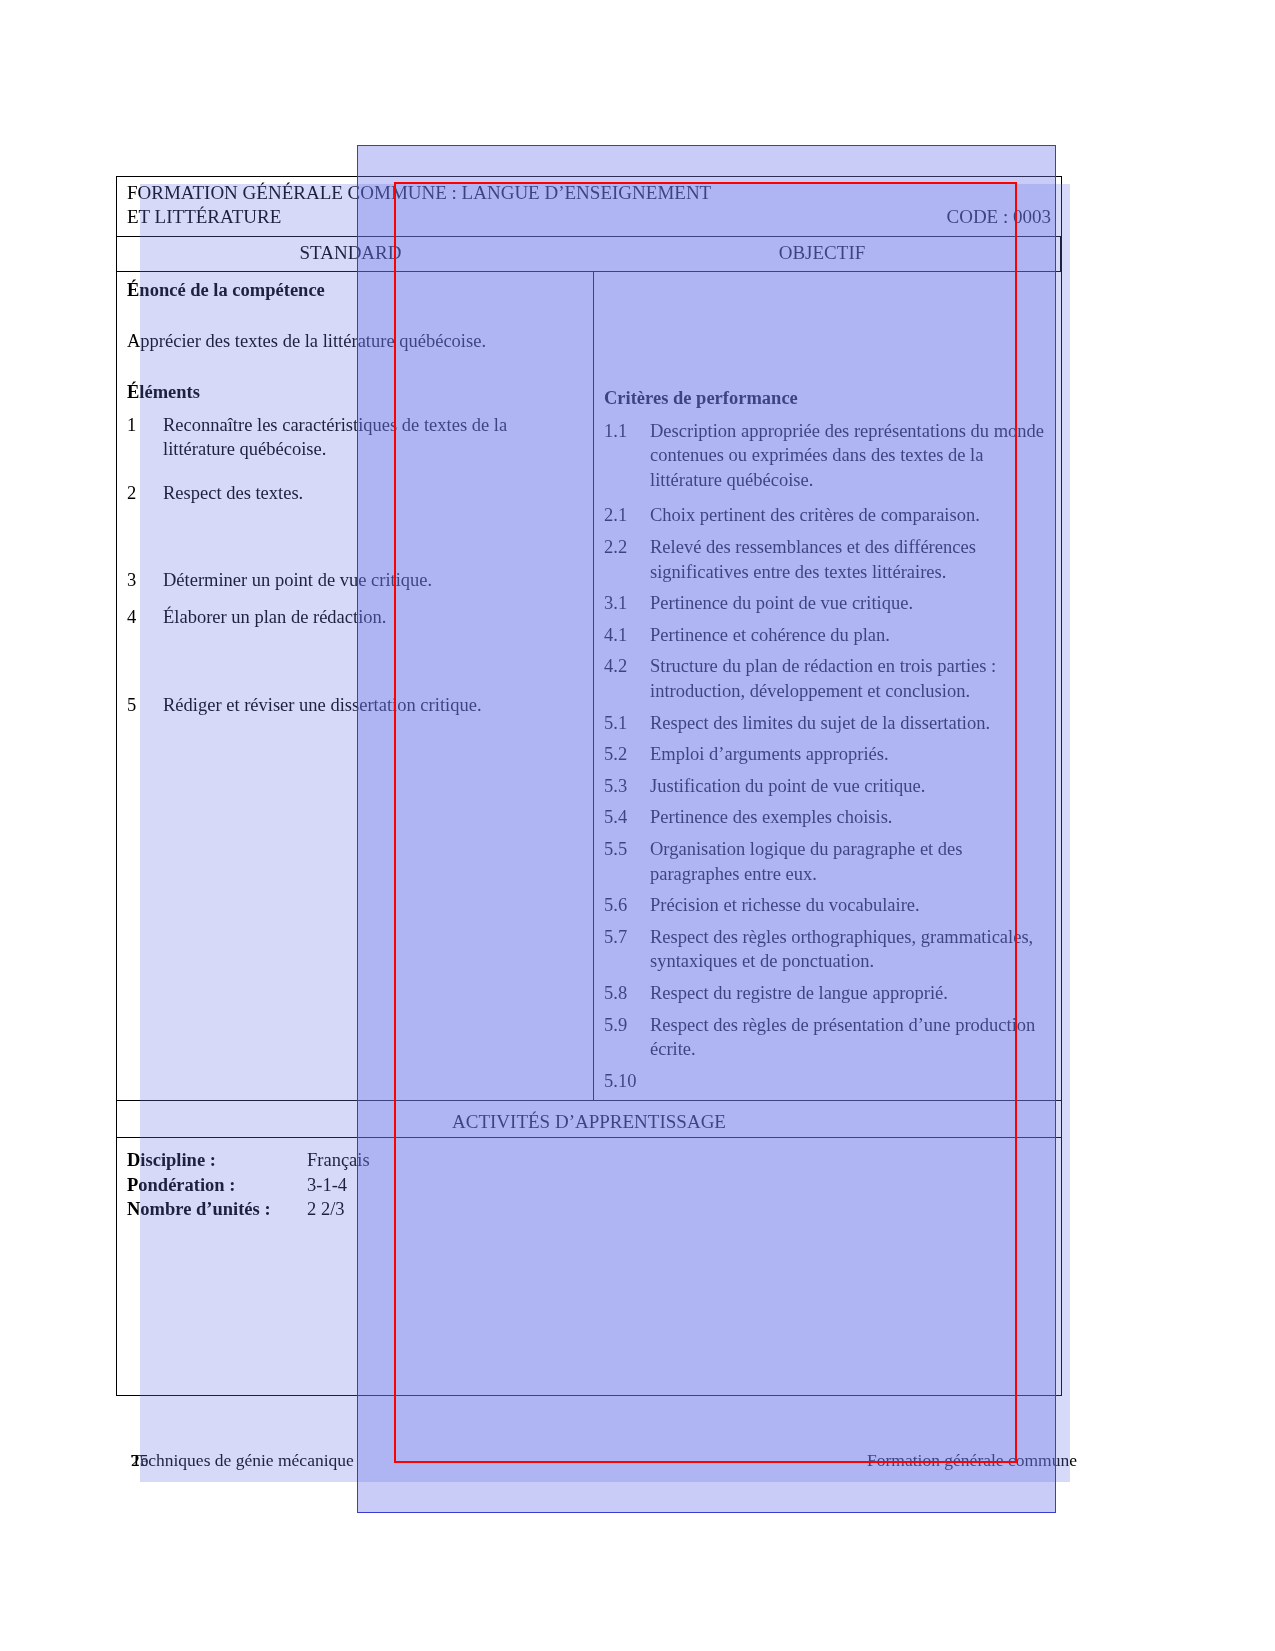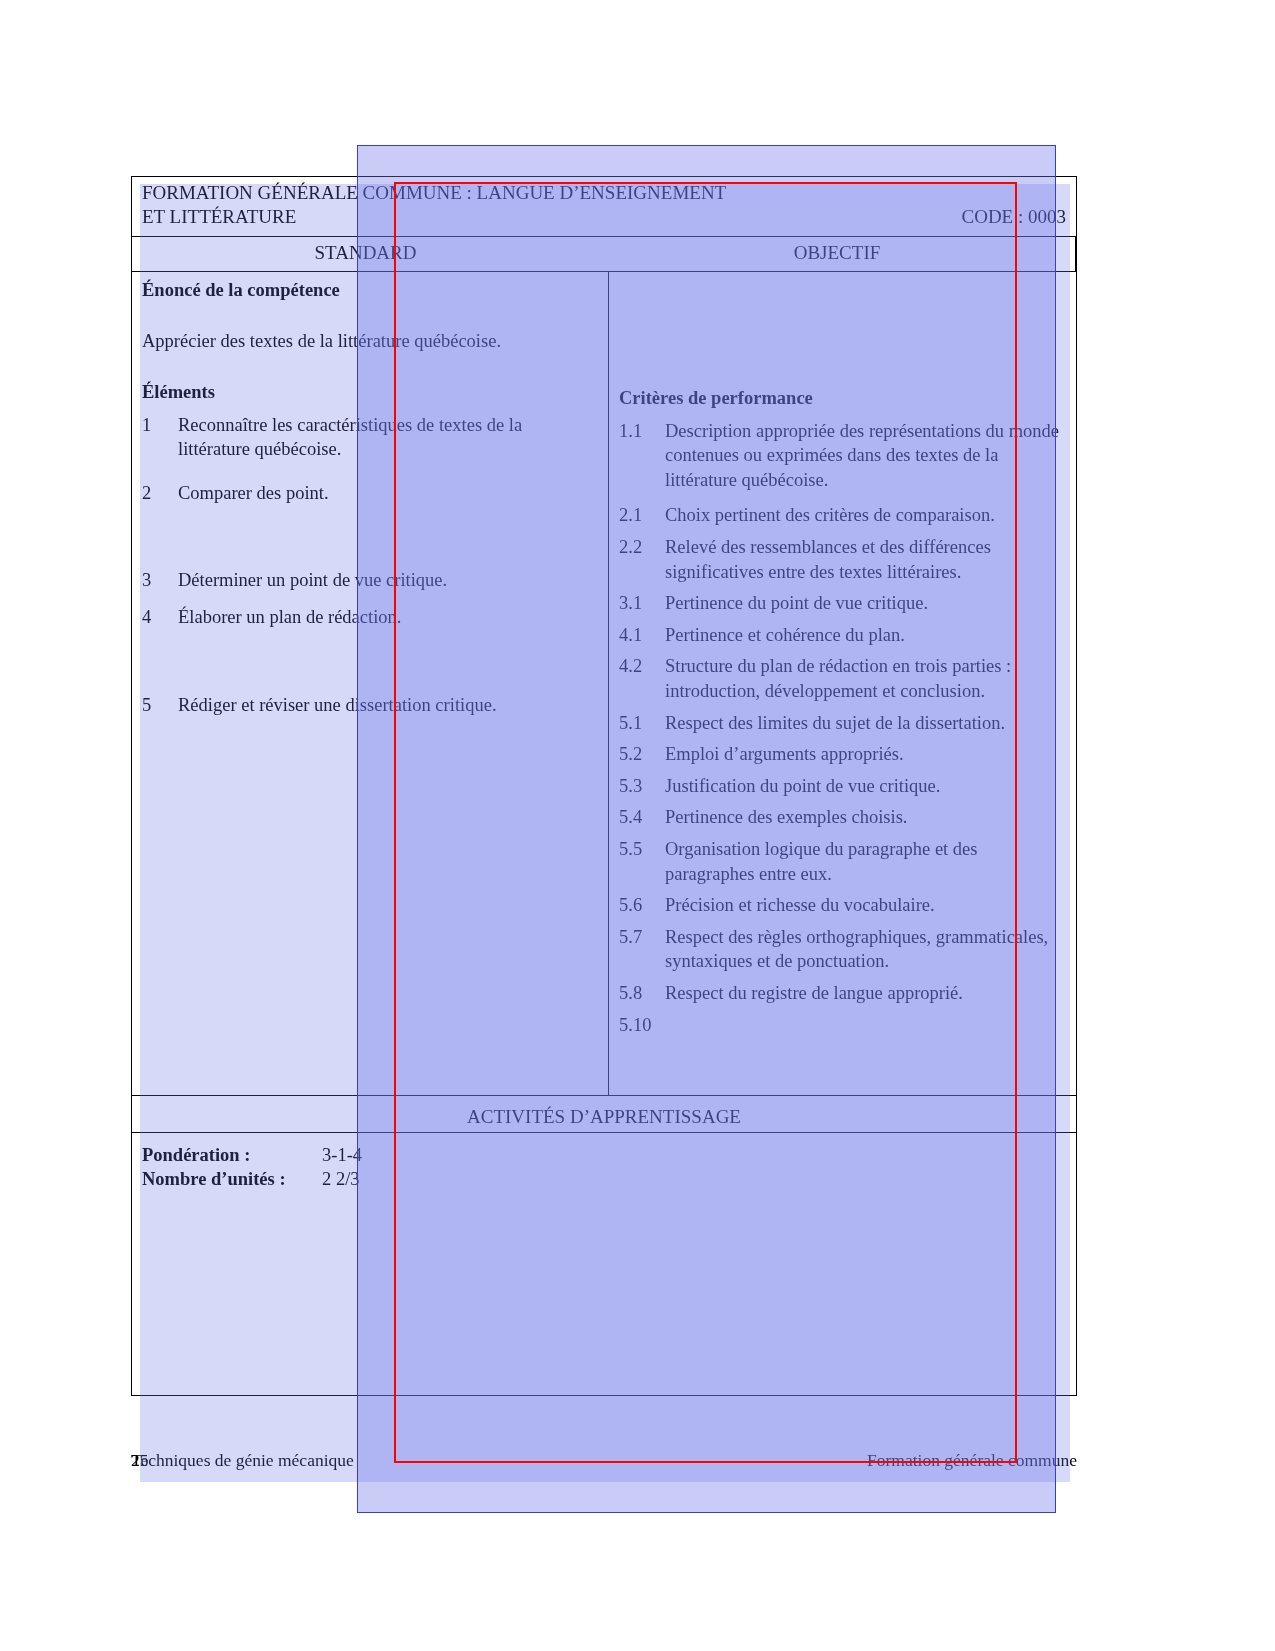--- a/index.html
+++ b/index.html
@@ -35,21 +35,21 @@
     position: absolute;
     border: 2px solid #ff0000;
     background: transparent;
     pointer-events: none;
     z-index: 6;
   }
 
   
   .page {
     position: absolute;
-    left: 131px;
+    left: 116px;
     top: 176px;
     width: 946px;
     height: 1220px;
     border: 1px solid #000;
     box-sizing: border-box;
     z-index: 2;
   }
 
   
   .hdr {
@@ -187,21 +187,21 @@
       <div class="comp-title">Éléments</div>
       <div class="spacer-sm"></div>
 
       <div class="item">
         <span class="num">1</span>
         <span class="txt">Reconnaître les caractéristiques de textes de la littérature québécoise.</span>
       </div>
       <div style="height:12px"></div>
       <div class="item">
         <span class="num">2</span>
-        <span class="txt">Comparer des point.</span>
+        <span class="txt">Respect des textes.</span>
       </div>
       <div style="height:56px"></div>
       <div class="item">
         <span class="num">3</span>
         <span class="txt">Déterminer un point de vue critique.</span>
       </div>
       <div style="height:5px"></div>
       <div class="item">
         <span class="num">4</span>
         <span class="txt">Élaborer un plan de rédaction.</span>
@@ -269,28 +269,36 @@
       </div>
       <div class="item">
         <span class="num wide">5.7</span>
         <span class="txt">Respect des règles orthographiques, grammaticales, syntaxiques et de ponctuation.</span>
       </div>
       <div class="item">
         <span class="num wide">5.8</span>
         <span class="txt">Respect du registre de langue approprié.</span>
       </div>
       <div class="item">
+        <span class="num wide">5.9</span>
+        <span class="txt">Respect des règles de présentation d’une production écrite.</span>
+      </div>
+      <div class="item">
         <span class="num wide">5.10</span>
       </div>
     </div>
   </div>
 
   <div class="activities">ACTIVITÉS D’APPRENTISSAGE</div>
 
   <div class="info">
+    <div class="info-row">
+      <span class="lbl">Discipline :</span>
+      <span class="val">Français</span>
+    </div>
     <div class="info-row">
       <span class="lbl">Pondération :</span>
       <span class="val">3-1-4</span>
     </div>
     <div class="info-row">
       <span class="lbl">Nombre d’unités :</span>
       <span class="val">2 2/3</span>
     </div>
   </div>
 </div>

